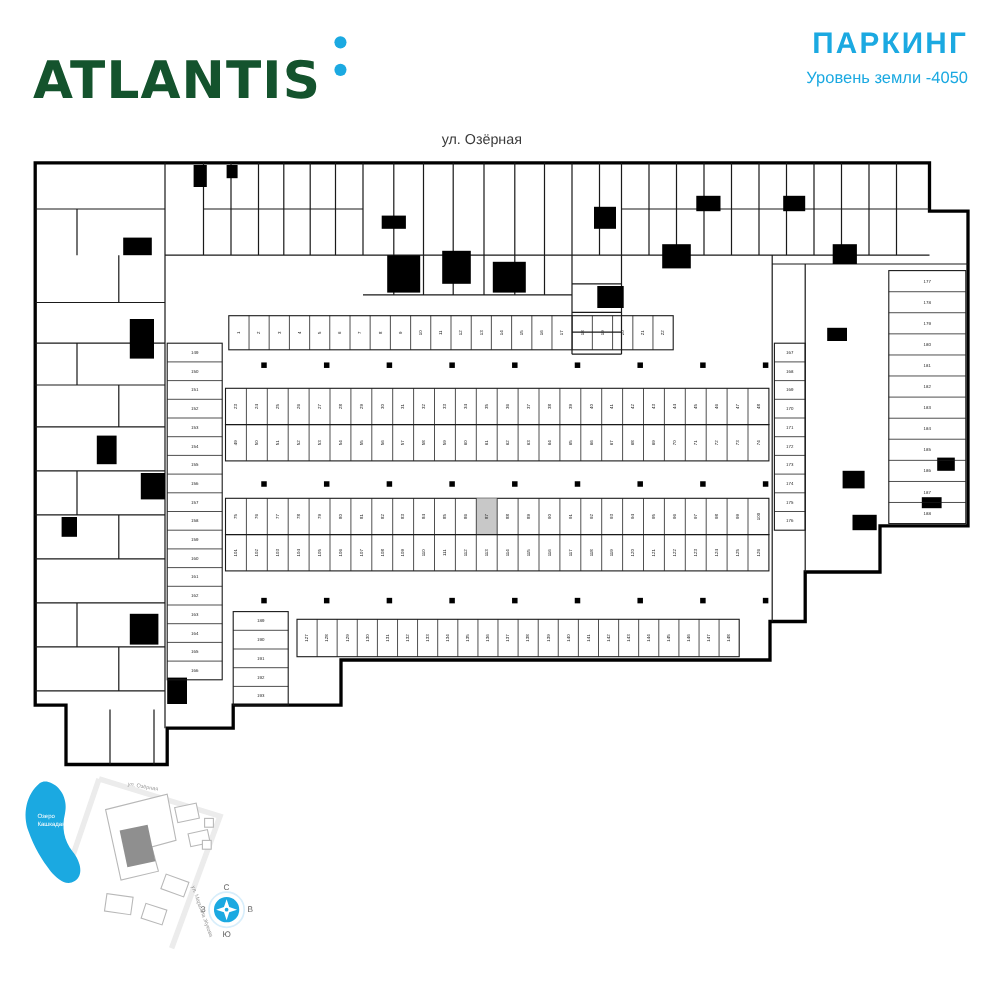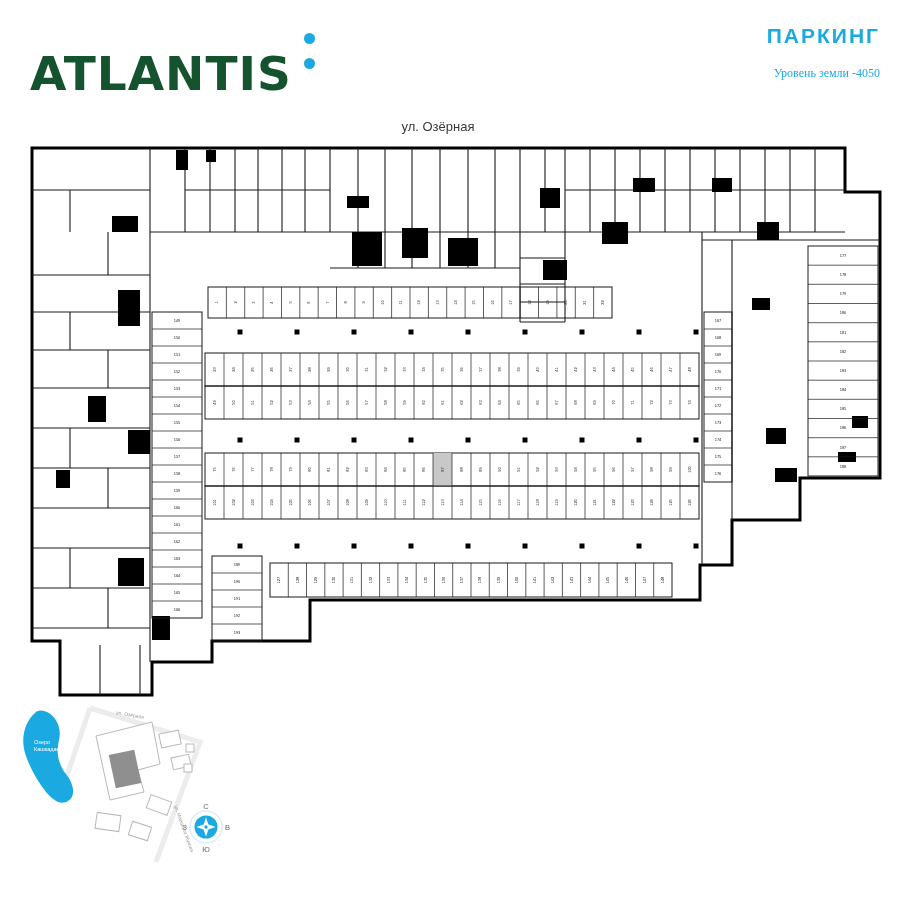--- a/index.html
+++ b/index.html
@@ -11,23 +11,23 @@
   .logo-text{
     position:absolute;left:30px;top:50px;
     font-family:"DejaVu Sans",sans-serif;font-weight:800;font-size:47px;
     letter-spacing:1px;color:#14532d;line-height:1;text-align:center;
   }
   .logo-dot{position:absolute;width:11px;height:11px;border-radius:50%;background:#1BA9E1;}
   .logo-dot.top{left:304px;top:33px;}
   .logo-dot.bottom{left:304px;top:58px;}
 
   .title-block{position:absolute;right:20px;top:24px;text-align:right;color:#1BA9E1;}
-  .title-block .title{font-size:21px;font-weight:700;letter-spacing:2px;}
+  .title-block .title{font-size:27px;font-weight:700;letter-spacing:2px;}
   .title-block .subtitle{font-size:20px;font-weight:400;margin-top:7px;letter-spacing:0.5px;}
-  .title-block .level{font-size:12px;margin-top:18px;font-family:Liberation Serif, serif;}
+  .title-block .level{font-size:15px;margin-top:7px;}
 </style>
 </head>
 <body>
 
 <div id="stage">
 
   <div class="logo-text">ATLANTIS</div>
   <span class="logo-dot top"></span>
   <span class="logo-dot bottom"></span>
 

